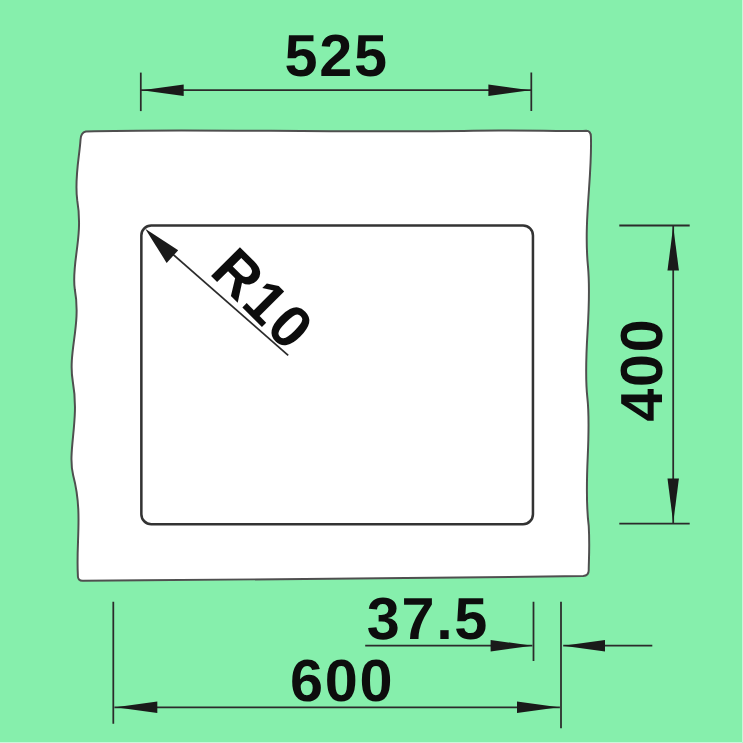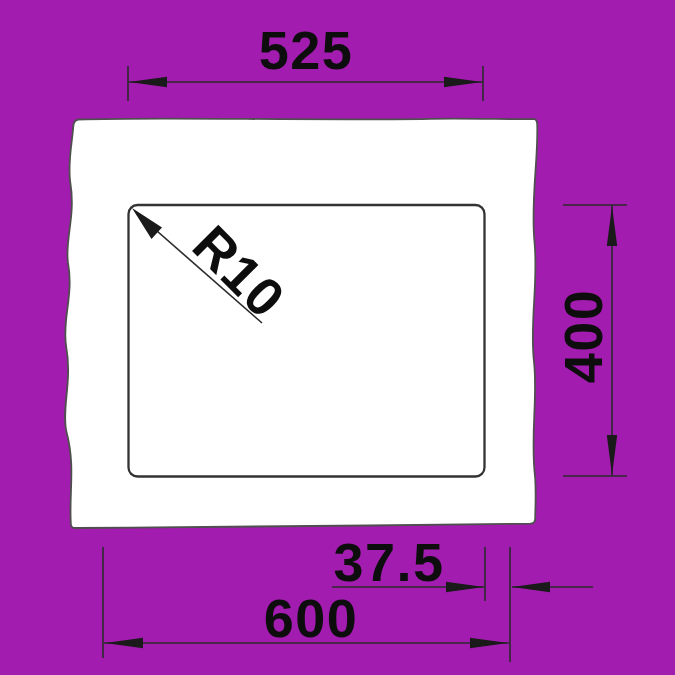--- a/index.html
+++ b/index.html
@@ -4,21 +4,21 @@
 <style>
   html, body {
     margin: 0;
     padding: 0;
     background: #ffffff;
   }
   .stage {
     position: relative;
     width: 675px;
     height: 675px;
-    background: #a21caf;
+    background: #86efac;
     overflow: hidden;
     font-family: "Liberation Sans", sans-serif;
   }
   svg { display: block; }
 
   .shape-outline {
     fill: #ffffff;
     stroke: #4f4f4f;
     stroke-width: 1.8;
     stroke-linejoin: round;

